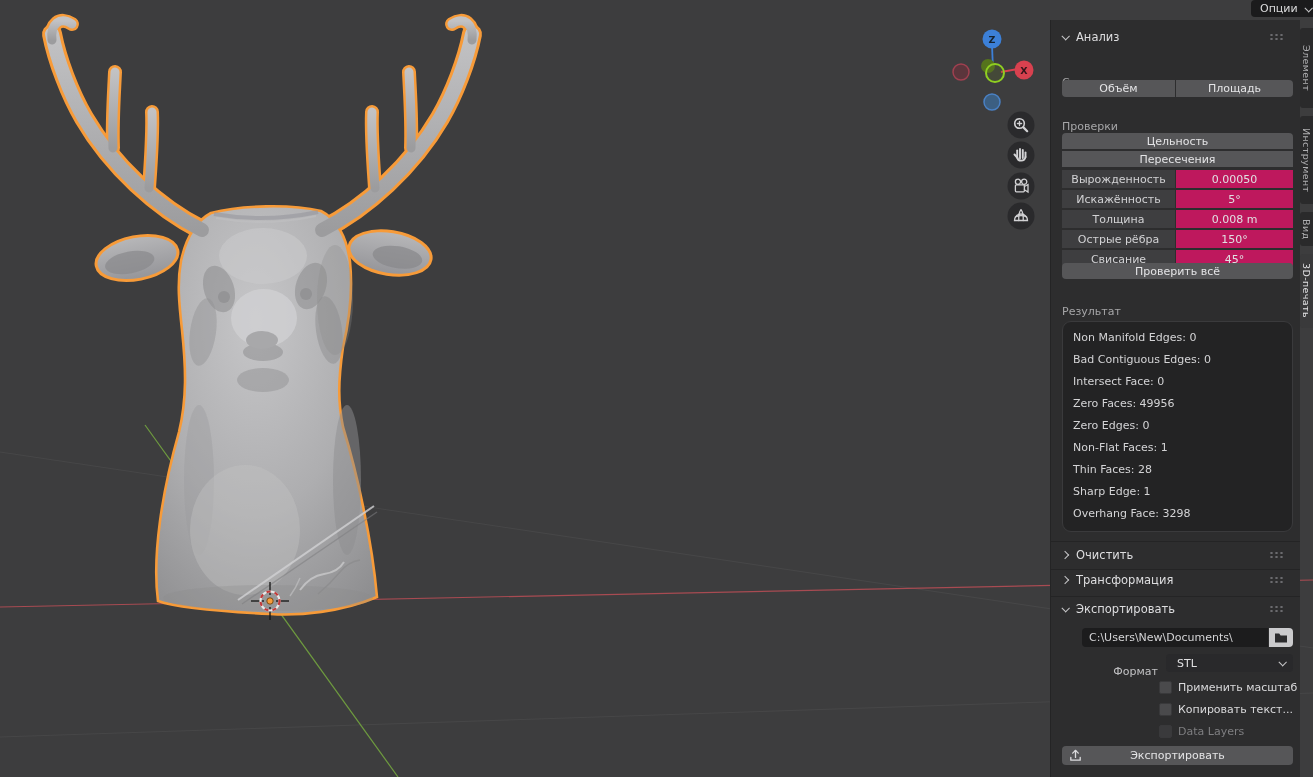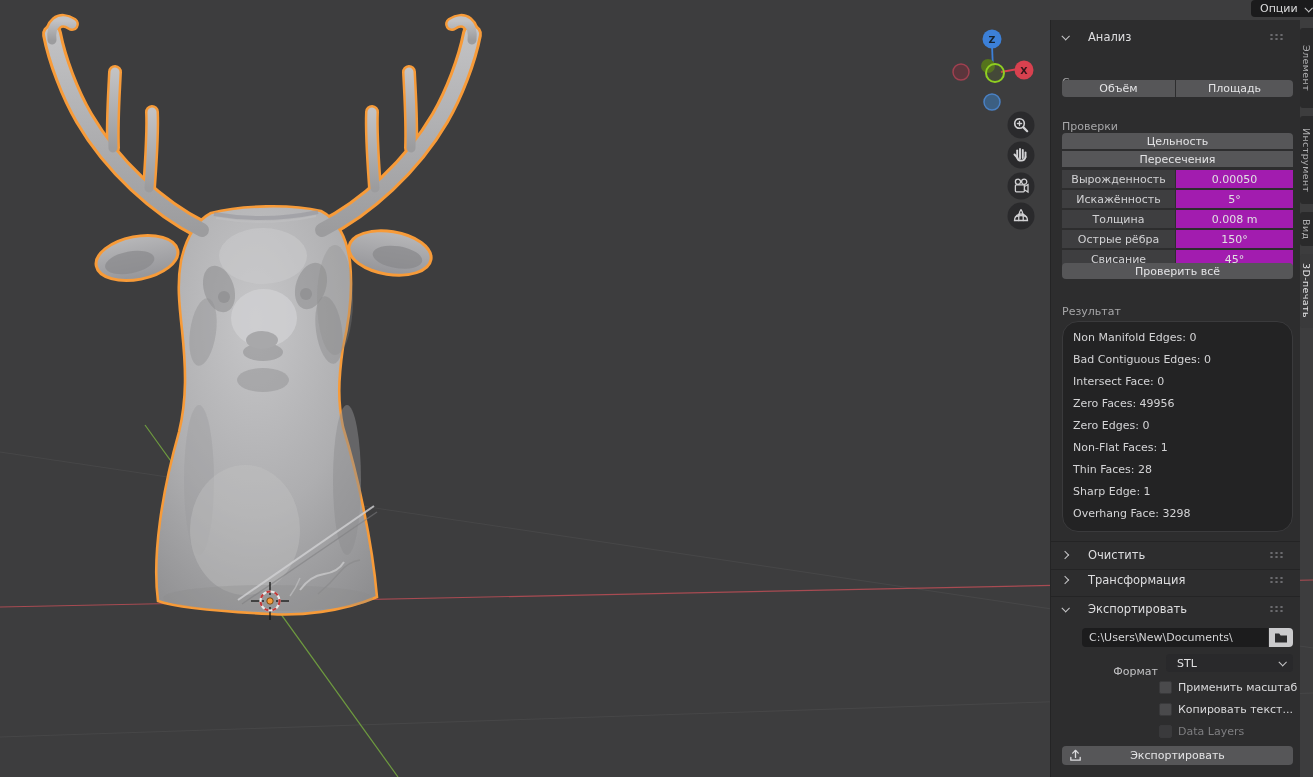--- a/index.html
+++ b/index.html
@@ -15,36 +15,36 @@
   
   .chev{width:5px;height:5px;border-right:1.4px solid #c6c6c8;border-bottom:1.4px solid #c6c6c8;
     display:inline-block;flex:none;}
   .chev.down{transform:rotate(45deg) translateY(-1px);}
   .chev.right{transform:rotate(-45deg);}
   
   #sidebar{position:absolute;left:1050px;top:20px;width:250px;height:757px;z-index:5;
     background:#2d2d2e;border-left:1px solid #242425;box-sizing:border-box;color:#d8d8da;
     font-size:11px;}
   #sidebar .row{position:absolute;left:11px;right:7px;}
-  .sec-head{display:flex;align-items:center;gap:20px;color:#dedee0;font-size:11.5px;}
+  .sec-head{display:flex;align-items:center;gap:8px;color:#dedee0;font-size:11.5px;}
   .grip{position:absolute;right:8px;top:50%;margin-top:-4px;width:16px;height:8px;
     background-image:radial-gradient(circle,#76767a 1px,transparent 1.3px);
     background-size:5px 4px;opacity:.85;}
   .lbl{color:#a6a6a8;}
   .btn{background:#565658;border-radius:4px;color:#e4e4e6;display:flex;align-items:center;
     justify-content:center;height:17px;line-height:17px;}
   .pair{display:flex;gap:1px;height:17px;}
   .pair .cell-l{flex:0 0 113px;border-radius:4px 0 0 4px;}
   .pair .cell-r{flex:1;border-radius:0 4px 4px 0;}
   .kv{display:flex;gap:1px;height:18px;margin-bottom:2px;}
   .kv .k{flex:0 0 113px;background:#3e3e40;display:flex;align-items:center;justify-content:center;color:#d2d2d4;}
-  .kv .v{flex:1;background:#a21caf;display:flex;align-items:center;justify-content:center;color:#e0e0e2;}
+  .kv .v{flex:1;background:#be185d;display:flex;align-items:center;justify-content:center;color:#e0e0e2;}
   .kv.last .k{border-radius:0 0 0 4px;} .kv.last .v{border-radius:0 0 4px 0;}
   #result-box{position:absolute;left:11px;right:7px;background:#232324;border:1px solid #3a3a3c;
-    border-radius:16px;padding:5px 10px;box-sizing:border-box;}
+    border-radius:9px;padding:5px 10px;box-sizing:border-box;}
   #result-box div{line-height:22px;color:#d4d4d6;white-space:nowrap;}
   .sep{position:absolute;left:0;right:0;height:1px;background:#242425;}
   
   #path-row{display:flex;height:19px;padding-left:20px;}
   #path-input{flex:1;background:#1c1c1d;border-radius:4px 0 0 4px;color:#d4d4d6;
     display:flex;align-items:center;padding:0 7px;white-space:nowrap;overflow:hidden;}
   #folder-btn{flex:0 0 24px;background:#cbcbcd;border-radius:0 4px 4px 0;margin-left:1px;
     display:flex;align-items:center;justify-content:center;}
   #format-row{display:flex;align-items:center;height:18px;}
   #format-label{flex:0 0 96px;text-align:right;color:#c2c2c4;padding-right:8px;margin-top:17px;}

